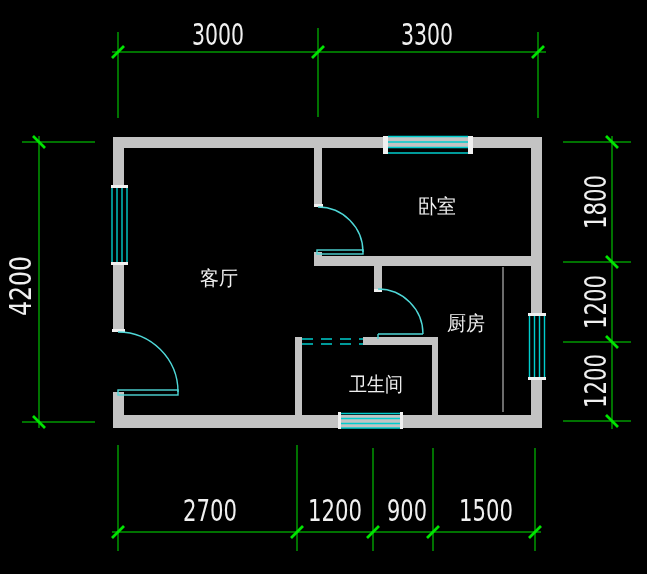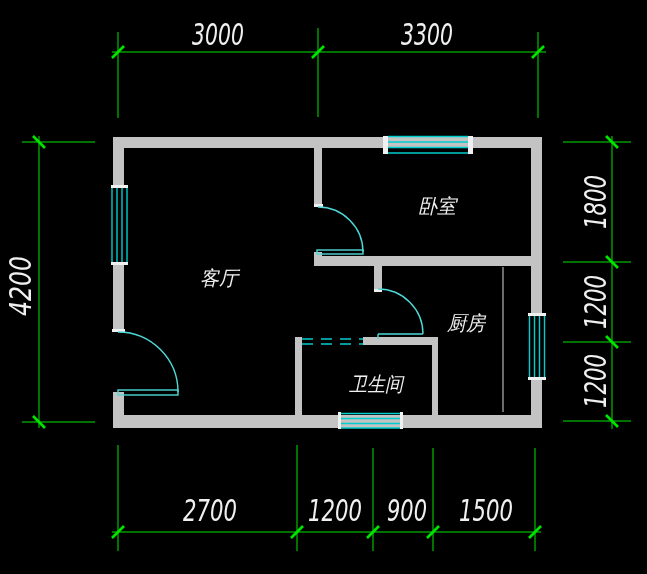--- a/index.html
+++ b/index.html
@@ -2,21 +2,20 @@
 <html style="--bg: #000000; --wall: #c3c3c3; --cap: #f0f0f0; --window: #00cdcd; --door: #4fd8d8; --dim: #00e400; --text: #f0f0f0;"><head>
 <meta charset="utf-8">
 <style>
   html,body{margin:0;padding:0;background:#000;}
   .canvas{
     position:relative;
     width:647px;height:574px;
     background:var(--bg,#000);
     overflow:hidden;
     font-family:"DejaVu Sans", sans-serif;
-    font-style:italic;
   }
   svg{display:block;}
   .wall{fill:var(--wall,#c3c3c3);stroke:none;}
   .cap{fill:var(--cap,#f0f0f0);stroke:none;}
   .win{stroke:var(--window,#00cdcd);stroke-width:1.4;fill:none;}
   .door{stroke:var(--door,#4fd8d8);stroke-width:1.4;fill:none;}
   .door-dash{stroke:var(--window,#00cdcd);stroke-width:1.4;fill:none;stroke-dasharray:11 8;}
   .dim{stroke:var(--dim,#00e400);stroke-width:1;fill:none;}
   .tick{stroke:var(--dim,#00e400);stroke-width:2.8;fill:none;}
   .thinline{stroke:#d8d8d8;stroke-width:1;fill:none;}

